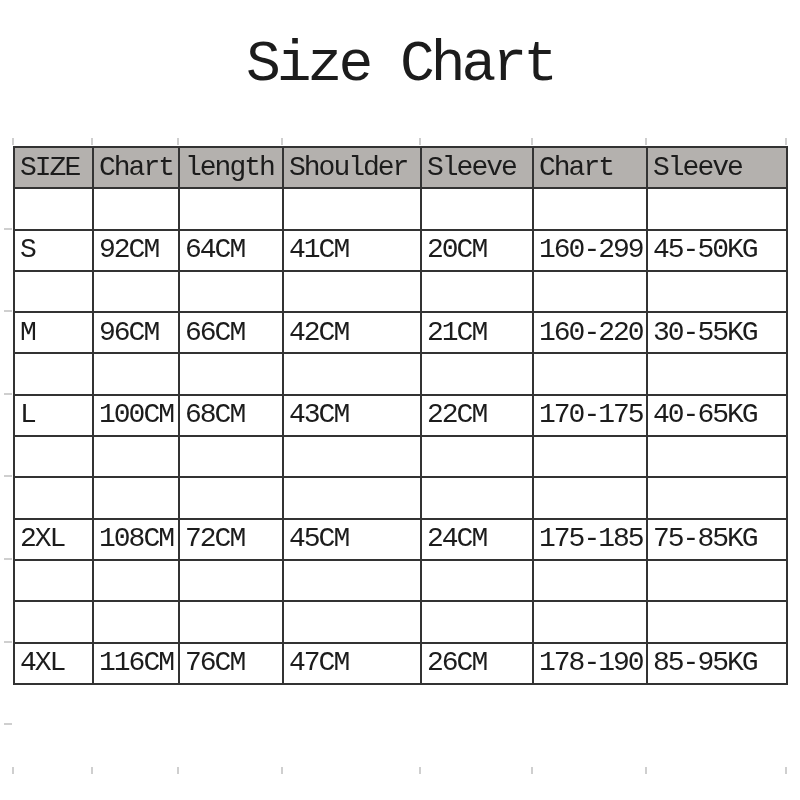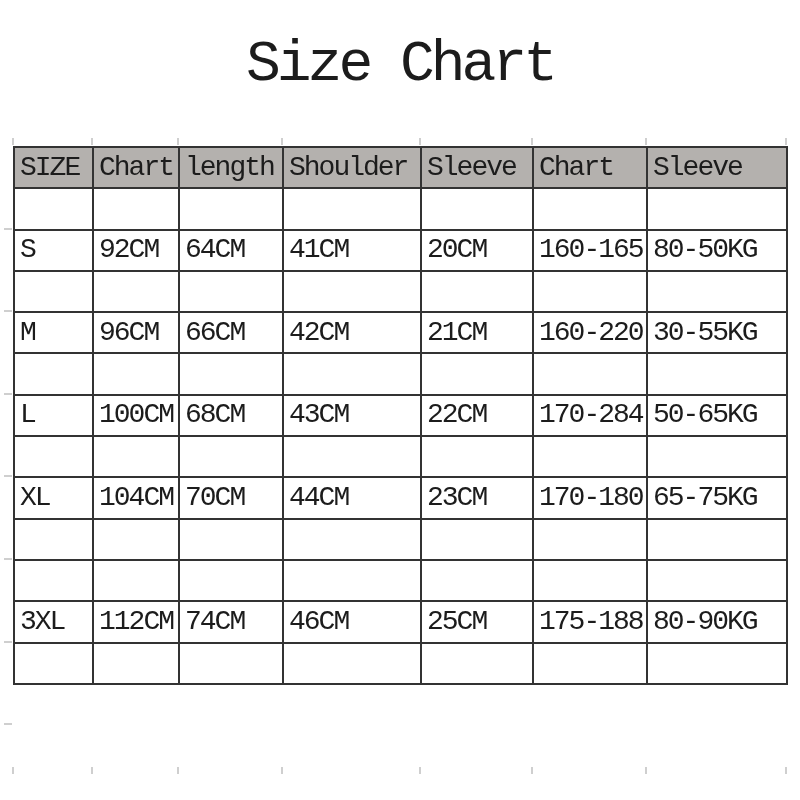--- a/index.html
+++ b/index.html
@@ -99,22 +99,22 @@
           <td class="spacer"></td>
           <td class="spacer"></td>
           <td class="spacer"></td>
         </tr>
         <tr>
           <td>S</td>
           <td>92CM</td>
           <td>64CM</td>
           <td>41CM</td>
           <td>20CM</td>
-          <td>160-165</td>
-          <td>80-50KG</td>
+          <td>160-299</td>
+          <td>45-50KG</td>
         </tr>
         <tr>
           <td class="spacer"></td>
           <td class="spacer"></td>
           <td class="spacer"></td>
           <td class="spacer"></td>
           <td class="spacer"></td>
           <td class="spacer"></td>
           <td class="spacer"></td>
         </tr>
@@ -135,76 +135,76 @@
           <td class="spacer"></td>
           <td class="spacer"></td>
           <td class="spacer"></td>
         </tr>
         <tr>
           <td>L</td>
           <td>100CM</td>
           <td>68CM</td>
           <td>43CM</td>
           <td>22CM</td>
-          <td>170-284</td>
-          <td>50-65KG</td>
-        </tr>
-        <tr>
-          <td class="spacer"></td>
-          <td class="spacer"></td>
-          <td class="spacer"></td>
-          <td class="spacer"></td>
-          <td class="spacer"></td>
-          <td class="spacer"></td>
-          <td class="spacer"></td>
-        </tr>
-        <tr>
-          <td>XL</td>
-          <td>104CM</td>
-          <td>70CM</td>
-          <td>44CM</td>
-          <td>23CM</td>
-          <td>170-180</td>
-          <td>65-75KG</td>
-        </tr>
-        <tr>
-          <td class="spacer"></td>
-          <td class="spacer"></td>
-          <td class="spacer"></td>
-          <td class="spacer"></td>
-          <td class="spacer"></td>
-          <td class="spacer"></td>
-          <td class="spacer"></td>
-        </tr>
-        <tr>
-          <td class="spacer"></td>
-          <td class="spacer"></td>
-          <td class="spacer"></td>
-          <td class="spacer"></td>
-          <td class="spacer"></td>
-          <td class="spacer"></td>
-          <td class="spacer"></td>
-        </tr>
-        <tr>
-          <td>3XL</td>
-          <td>112CM</td>
-          <td>74CM</td>
-          <td>46CM</td>
-          <td>25CM</td>
-          <td>175-188</td>
-          <td>80-90KG</td>
-        </tr>
-        <tr>
-          <td class="spacer"></td>
-          <td class="spacer"></td>
-          <td class="spacer"></td>
-          <td class="spacer"></td>
-          <td class="spacer"></td>
-          <td class="spacer"></td>
-          <td class="spacer"></td>
+          <td>170-175</td>
+          <td>40-65KG</td>
+        </tr>
+        <tr>
+          <td class="spacer"></td>
+          <td class="spacer"></td>
+          <td class="spacer"></td>
+          <td class="spacer"></td>
+          <td class="spacer"></td>
+          <td class="spacer"></td>
+          <td class="spacer"></td>
+        </tr>
+        <tr>
+          <td class="spacer"></td>
+          <td class="spacer"></td>
+          <td class="spacer"></td>
+          <td class="spacer"></td>
+          <td class="spacer"></td>
+          <td class="spacer"></td>
+          <td class="spacer"></td>
+        </tr>
+        <tr>
+          <td>2XL</td>
+          <td>108CM</td>
+          <td>72CM</td>
+          <td>45CM</td>
+          <td>24CM</td>
+          <td>175-185</td>
+          <td>75-85KG</td>
+        </tr>
+        <tr>
+          <td class="spacer"></td>
+          <td class="spacer"></td>
+          <td class="spacer"></td>
+          <td class="spacer"></td>
+          <td class="spacer"></td>
+          <td class="spacer"></td>
+          <td class="spacer"></td>
+        </tr>
+        <tr>
+          <td class="spacer"></td>
+          <td class="spacer"></td>
+          <td class="spacer"></td>
+          <td class="spacer"></td>
+          <td class="spacer"></td>
+          <td class="spacer"></td>
+          <td class="spacer"></td>
+        </tr>
+        <tr>
+          <td>4XL</td>
+          <td>116CM</td>
+          <td>76CM</td>
+          <td>47CM</td>
+          <td>26CM</td>
+          <td>178-190</td>
+          <td>85-95KG</td>
         </tr>
       </tbody>
   </table>
 
   <div id="stubs">
       <div class="stub v" style="left: 12px; top: 138px;"></div>
       <div class="stub v" style="left: 12px; top: 766.5px;"></div>
       <div class="stub v" style="left: 91px; top: 138px;"></div>
       <div class="stub v" style="left: 91px; top: 766.5px;"></div>
       <div class="stub v" style="left: 177px; top: 138px;"></div>

